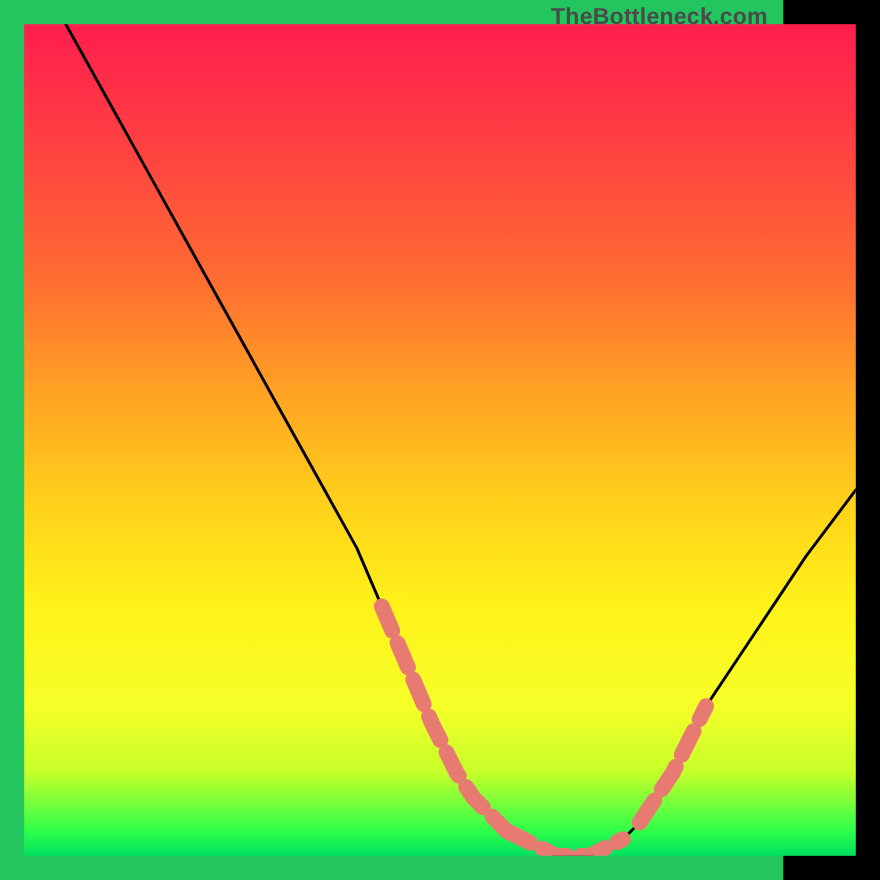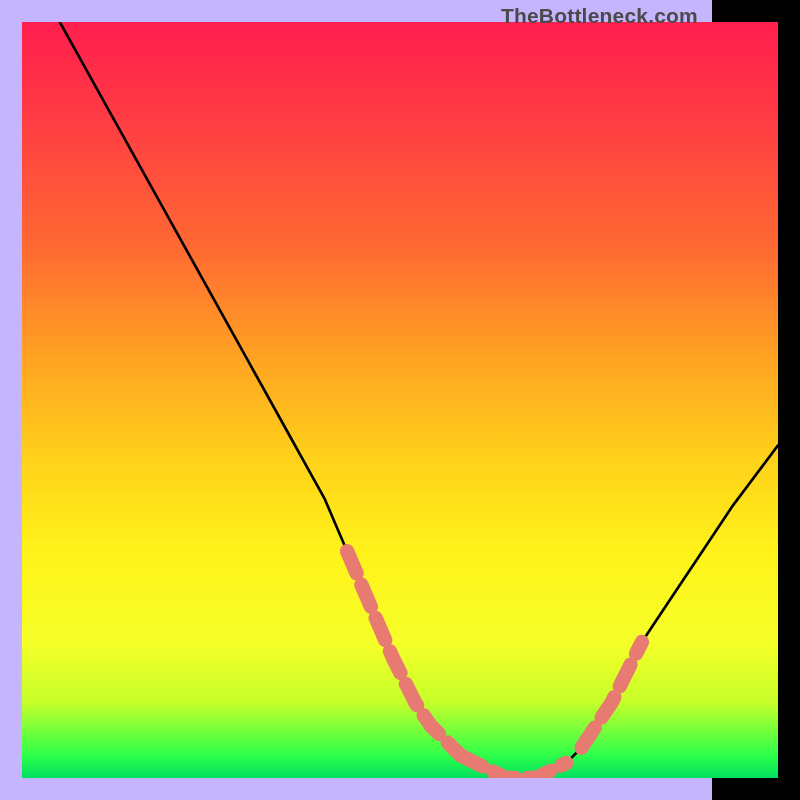--- a/index.html
+++ b/index.html
@@ -9,21 +9,21 @@
     height: 800px;
     background: #000000;
     overflow: hidden;
     font-family: Arial, Helvetica, sans-serif;
   }
 
   .frame {
     position: relative;
     width: 712px;
     height: 800px;
-    background: #c4b5fd;
+    background: #22c55e;
   }
 
   .watermark {
     position: absolute;
     top: 4px;
     right: 14px;
     color: #4a4a4a;
     font-size: 21px;
     font-weight: 600;
     letter-spacing: 0.2px;

